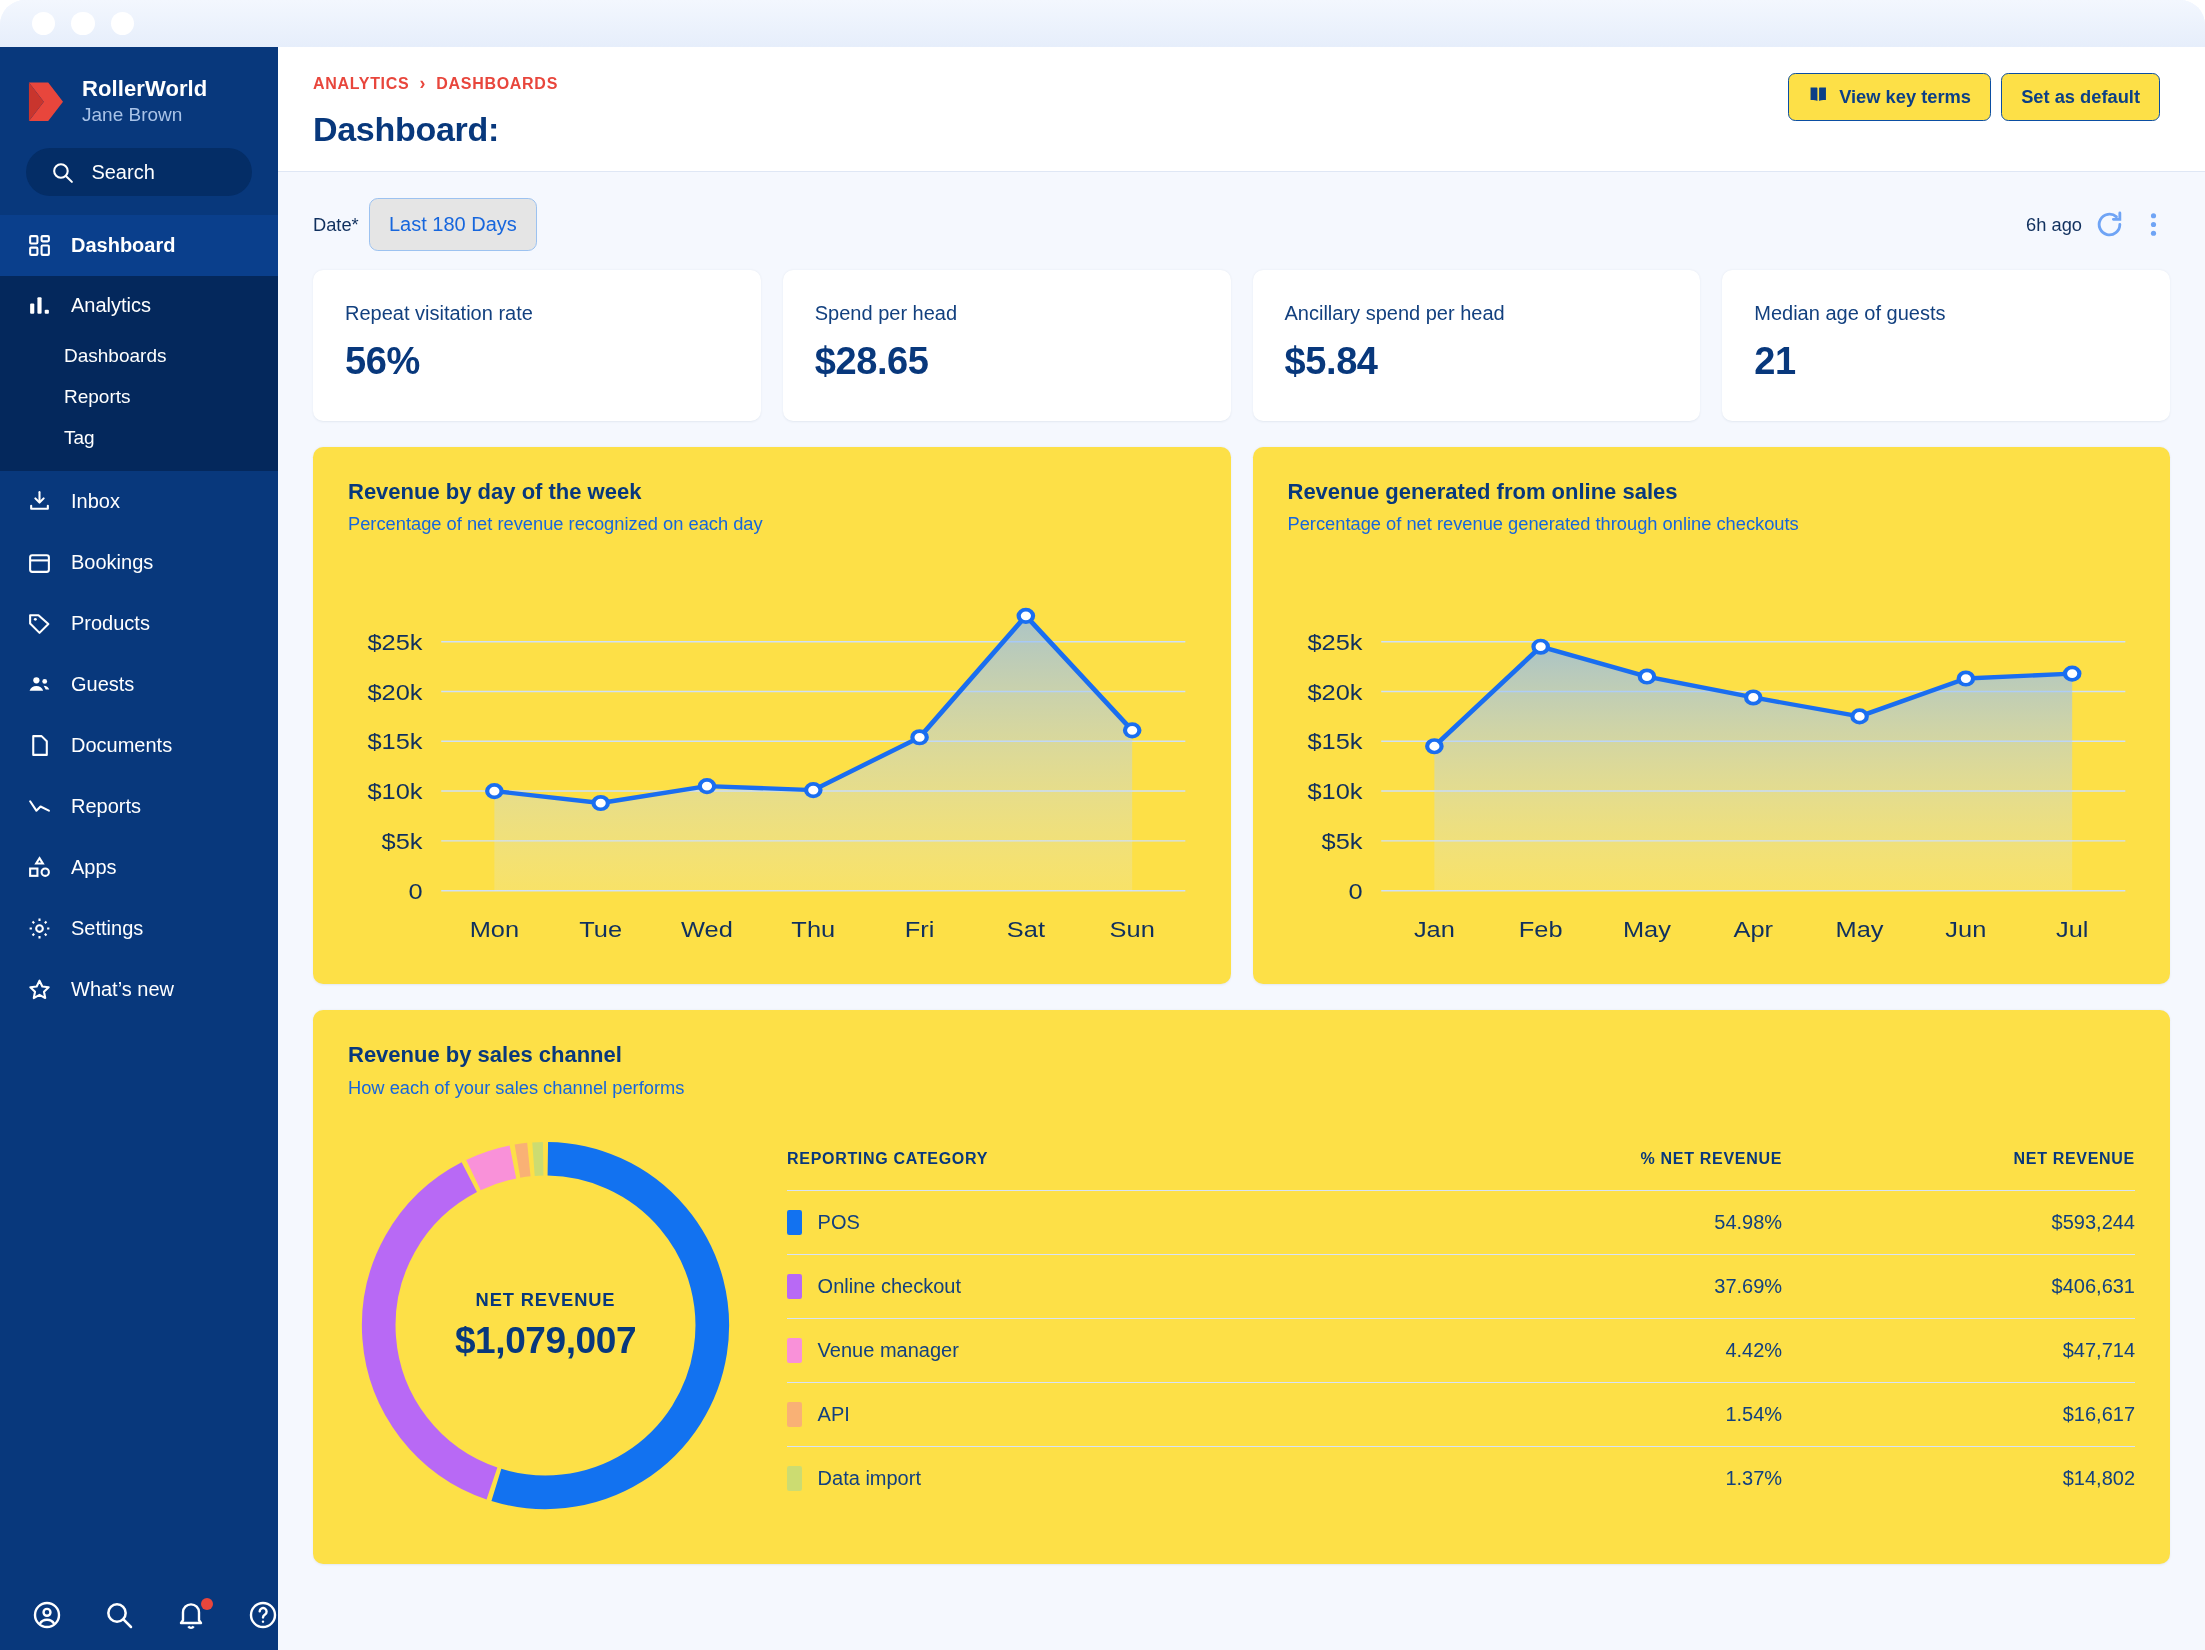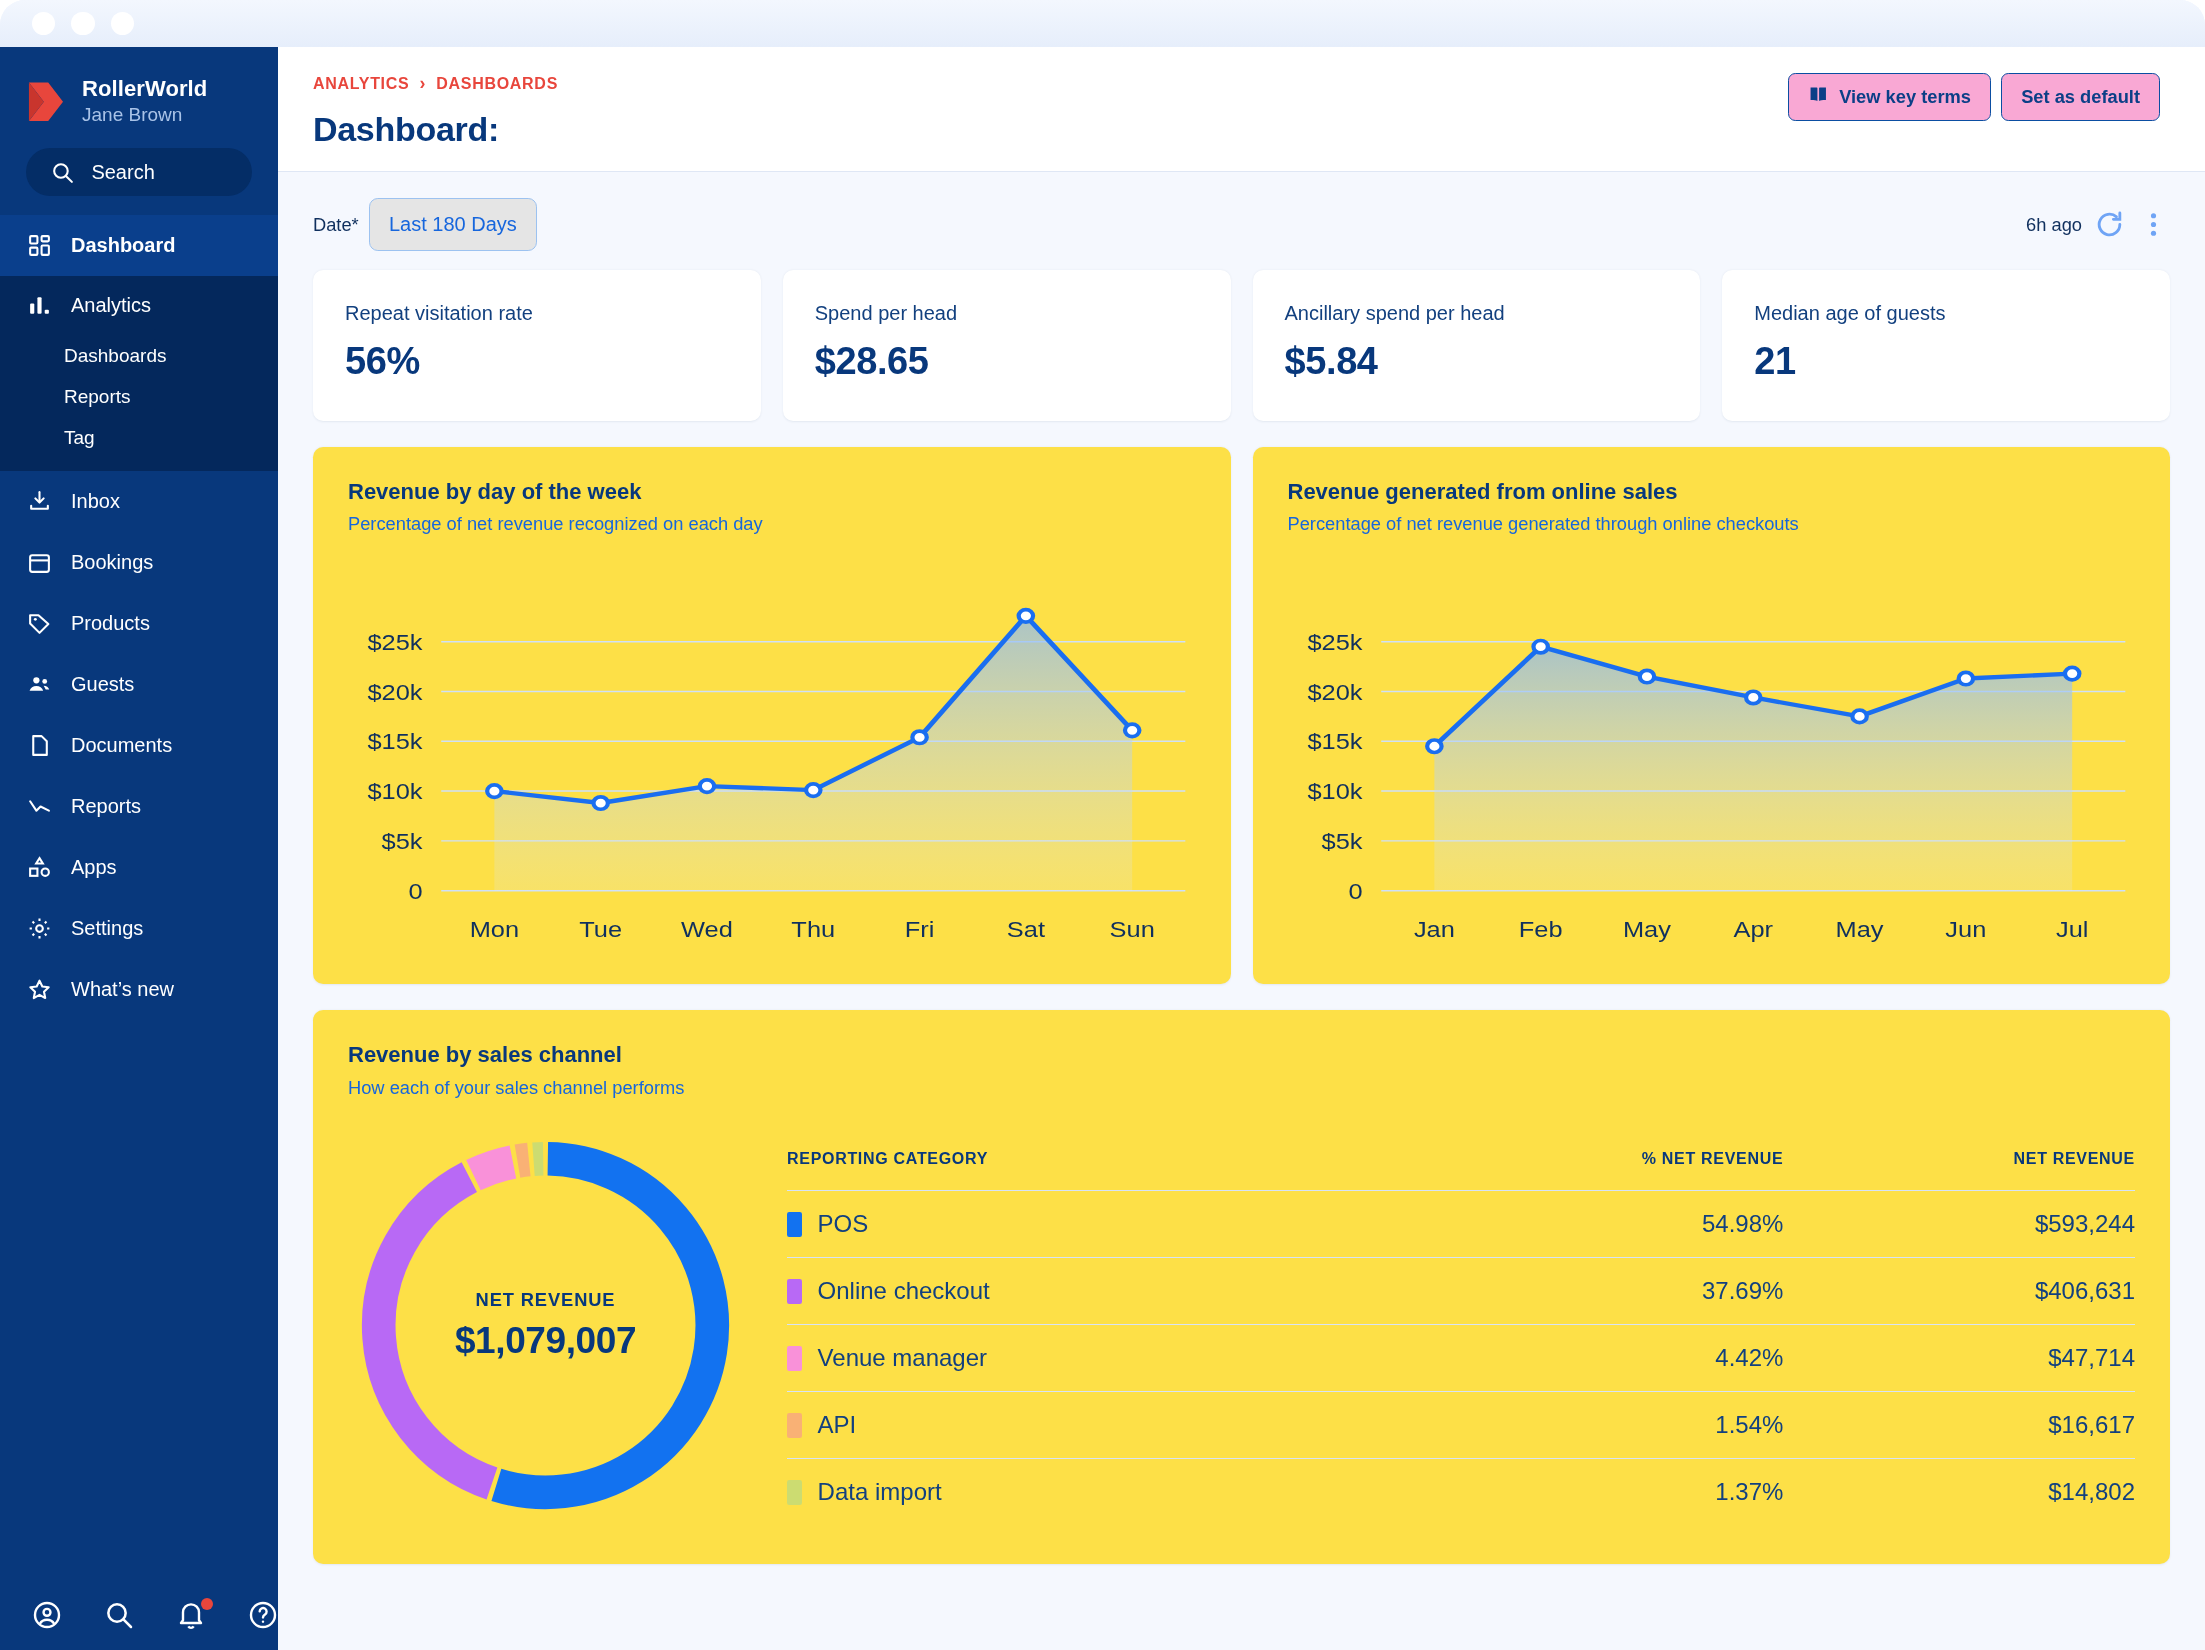--- a/index.html
+++ b/index.html
@@ -80,21 +80,21 @@
     background: #ffffff; padding: 26px 45px 22px 35px;
     display: flex; justify-content: space-between; align-items: flex-start;
     border-bottom: 0.7px solid #dfe7f5;
   }
   .breadcrumb { display: flex; align-items: center; gap: 10.2px; font-size: 16px; font-weight: 700;
     color: #e8463c; letter-spacing: 0.7px; }
   .bc-sep { color: #e8463c; font-size: 17.6px; }
   .page-title { font-size: 34px; font-weight: 700; color: #08387c; margin-top: 16px; letter-spacing: -0.3px; }
   .topbar-actions { display: flex; gap: 10.2px; }
   .btn {
-    border: 1.5px solid #0b4ea2; border-radius: 7.3px; background: #f9a8d4;
+    border: 1.5px solid #0b4ea2; border-radius: 7.3px; background: #fde047;
     color: #0b3f87; font-size: 18.3px; font-weight: 700;
     padding: 0 19px; height: 48px; display: flex; align-items: center; gap: 10.2px;
     font-family: "Liberation Sans", sans-serif; cursor: pointer;
   }
   .btn svg { width: 20.5px; height: 20.5px; }
 
   .content { padding: 26px 35px 0 35px; overflow: hidden; }
 
   .filterbar { display: flex; align-items: center; justify-content: space-between; margin-bottom: 19px; }
   .filter-left { display: flex; align-items: center; gap: 10.2px; }
@@ -144,21 +144,21 @@
   .donut-center .cap { font-size: 18.3px; font-weight: 700; letter-spacing: 0.9px; color: #08387c; }
   .donut-center .amt { font-size: 37px; font-weight: 700; color: #08387c; margin-top: 8.8px; letter-spacing: -0.4px; }
 
   table.chan { width: 100%; border-collapse: collapse; margin-top: 22px; }
   table.chan th {
     font-size: 16px; font-weight: 700; color: #08387c; letter-spacing: 0.7px;
     text-align: right; padding: 0 0 22px 0; white-space: nowrap;
   }
   table.chan th.left { text-align: left; }
   table.chan td {
-    font-size: 24px; color: #12407f; padding: 19px 0; text-align: right;
+    font-size: 20px; color: #12407f; padding: 19px 0; text-align: right;
     border-top: 1.5px solid #d7e3f7; white-space: nowrap;
   }
   table.chan td.left { text-align: left; }
   .cat-cell { display: flex; align-items: center; gap: 16px; }
   .swatch { width: 14.6px; height: 25px; border-radius: 2.2px; flex: 0 0 14.6px; }
 </style>
 </head>
 <body>
 
 <div class="window">

